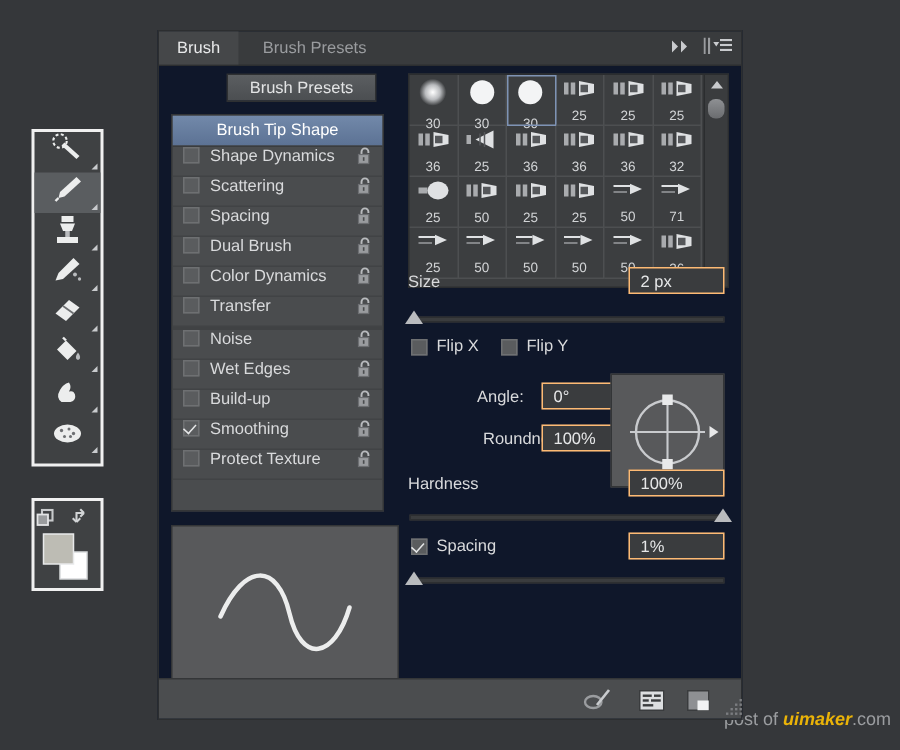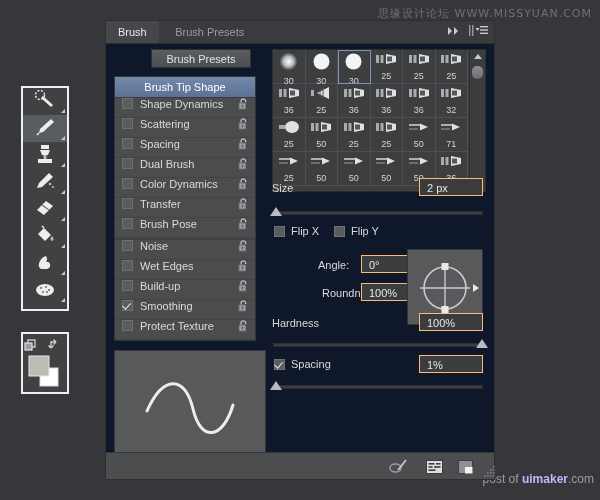--- a/index.html
+++ b/index.html
@@ -14,21 +14,21 @@
   
   .wm-top {
     position: absolute; right: 8px; top: 6px;
     font-size: 11px; color: #6f7175; letter-spacing: 1px;
     font-family: "DejaVu Sans", sans-serif; white-space: nowrap;
   }
   .wm-bottom {
     position: absolute; right: 6px; top: 472px;
     font-size: 12px; color: #9b9da0; white-space: nowrap;
   }
-  .wm-bottom b { color: #c4b5fd; font-weight: bold; }
+  .wm-bottom b { color: #eab308; font-weight: bold; font-style: italic; }
 
   
   .toolbar {
     position: absolute; left: 21px; top: 86px;
     width: 48px; height: 225px;
     background: #3f4143;
     border: 2px solid #f0f0f0;
     box-sizing: border-box;
   }
   .tool {
@@ -194,21 +194,20 @@
     position: absolute; left: 0; bottom: 0; width: 100%; height: 26px;
     background: #4b4d4f; border-top: 1px solid #343638;
   }
   .ficon { position: absolute; bottom: 5px; }
 </style>
 </head>
 <body>
 
 <div id="root">
 
-  <div class="wm-top">思缘设计论坛  WWW.MISSYUAN.COM</div>
   <div class="wm-bottom"><span>post of </span><b>uimaker</b><span>.com</span></div>
 
   <div class="toolbar" id="toolbar">
       <div class="tool">
         <span><svg width="24" height="22" viewBox="0 0 24 22">
             <circle cx="7" cy="6" r="4.5" fill="none" stroke="#eceded" stroke-width="1.4" stroke-dasharray="2 1.6"></circle>
             <path d="M8 9 L18 18 L20 16 L10 7 Z" fill="#eceded"></path>
           </svg></span>
         <span class="corner"></span>
       </div>
@@ -351,29 +350,20 @@
             <span class="lbl">Color Dynamics</span>
             <svg width="11" height="12" viewBox="0 0 11 12">
               <path d="M3 5 V3.2 A2.3 2.3 0 0 1 7.6 3.2 V4" fill="none" stroke="#b9bbbe" stroke-width="1.3"></path>
               <rect x="1" y="5" width="6.8" height="6" fill="#9a9c9f" stroke="#6d6f72" stroke-width="0.8"></rect>
               <rect x="3.9" y="6.8" width="1.1" height="2.4" fill="#4a4c4e"></rect>
             </svg>
           </div>
           <div class="opt-row">
             <span class="chk"></span>
             <span class="lbl">Transfer</span>
-            <svg width="11" height="12" viewBox="0 0 11 12">
-              <path d="M3 5 V3.2 A2.3 2.3 0 0 1 7.6 3.2 V4" fill="none" stroke="#b9bbbe" stroke-width="1.3"></path>
-              <rect x="1" y="5" width="6.8" height="6" fill="#9a9c9f" stroke="#6d6f72" stroke-width="0.8"></rect>
-              <rect x="3.9" y="6.8" width="1.1" height="2.4" fill="#4a4c4e"></rect>
-            </svg>
-          </div>
-          <div class="opt-row">
-            <span class="chk"></span>
-            <span class="lbl">Brush Pose</span>
             <svg width="11" height="12" viewBox="0 0 11 12">
               <path d="M3 5 V3.2 A2.3 2.3 0 0 1 7.6 3.2 V4" fill="none" stroke="#b9bbbe" stroke-width="1.3"></path>
               <rect x="1" y="5" width="6.8" height="6" fill="#9a9c9f" stroke="#6d6f72" stroke-width="0.8"></rect>
               <rect x="3.9" y="6.8" width="1.1" height="2.4" fill="#4a4c4e"></rect>
             </svg>
           </div>
           <div class="gap"></div>
           <div class="opt-row">
             <span class="chk"></span>
             <span class="lbl">Noise</span>

